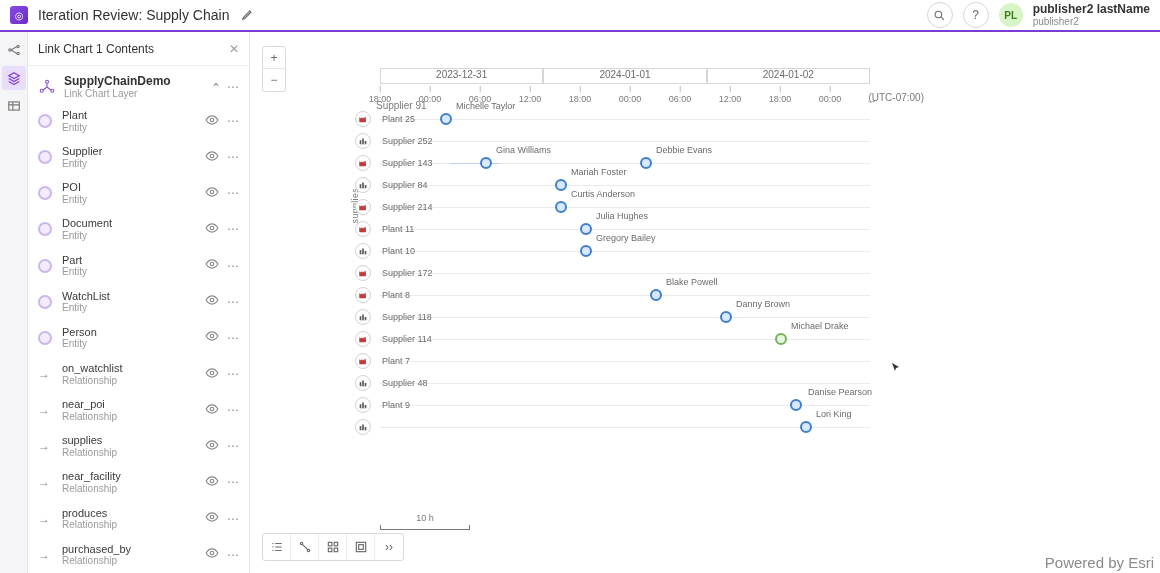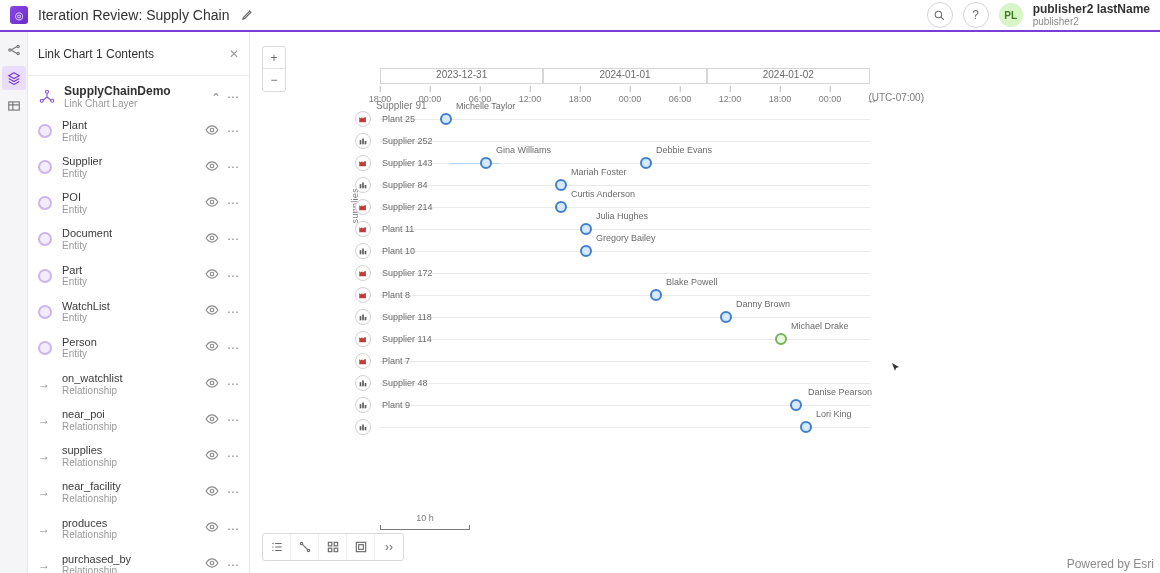--- a/index.html
+++ b/index.html
@@ -18,21 +18,21 @@
   .user-name { font-size:12px; font-weight:600; color:#333; }
   .user-sub { font-size:10px; color:#8a8a8a; }
 
   
   .left-rail { position:absolute; top:32px; left:0; width:28px; height:calc(100% - 32px); background:#f5f5f7; border-right:1px solid #e6e6e6; display:flex; flex-direction:column; align-items:center; padding-top:6px; gap:4px; }
   .rail-btn { width:24px; height:24px; display:flex; align-items:center; justify-content:center; color:#7a7a7a; border-radius:3px; cursor:pointer; }
   .rail-btn.active { background:#e9defa; color:#7a3bd6; }
 
   
   .sidebar { position:absolute; top:32px; left:28px; width:222px; height:calc(100% - 32px); background:#fff; border-right:1px solid #e6e6e6; display:flex; flex-direction:column; }
-  .sb-header { height:44px; display:flex; align-items:center; padding:0 10px; border-bottom:1px solid #eee; font-size:12px; color:#323232; }
+  .sb-header { height:34px; display:flex; align-items:center; padding:0 10px; border-bottom:1px solid #eee; font-size:12px; color:#323232; }
   .sb-close { margin-left:auto; color:#9a9a9a; cursor:pointer; }
   .layer-row { display:flex; align-items:center; padding:8px 10px 4px 10px; gap:8px; }
   .layer-icon { width:18px; height:18px; color:#8754d6; }
   .layer-title { font-size:12px; font-weight:600; }
   .layer-sub { font-size:10px; color:#9a9a9a; }
   .layer-actions { margin-left:auto; display:inline-flex; gap:6px; color:#8a8a8a; align-items:center; }
   .chev { transform:rotate(180deg); }
   .legend-list { flex:1; overflow-y:auto; padding-bottom:19px; }
   .legend-item { display:flex; align-items:center; padding:6px 10px; gap:10px; }
   .swatch { width:14px; height:14px; border-radius:50%; border:2px solid #cbb6ee; background:#f2ecfc; flex:0 0 14px; }
@@ -48,21 +48,21 @@
   .rp-item { display:flex; align-items:center; gap:10px; padding:8px 10px; font-size:11px; color:#4b4b4b; cursor:pointer; }
   .rp-item .ico { width:14px; color:#7a7a7a; display:flex; justify-content:center; }
   .rp-item.disabled { color:#c1c1c1; cursor:default; }
   .rp-item.disabled .ico { color:#d5d5d5; }
 
   
   .main { position:absolute; top:32px; left:250px; right:0; bottom:0; background:#fff; }
   .zoom-ctl { position:absolute; top:14px; left:12px; width:24px; border:1px solid #d9d9d9; border-radius:3px; background:#fff; overflow:hidden; }
   .zoom-ctl div { height:22px; display:flex; align-items:center; justify-content:center; color:#6b6b6b; cursor:pointer; }
   .zoom-ctl div:first-child { border-bottom:1px solid #e6e6e6; }
-  .attr { position:absolute; bottom:2px; right:6px; font-size:12px; color:#8a8a8a; }
+  .attr { position:absolute; bottom:2px; right:6px; font-size:15px; color:#8a8a8a; }
 
   .btoolbar { position:absolute; bottom:12px; left:12px; display:flex; border:1px solid #d9d9d9; border-radius:3px; background:#fff; }
   .btoolbar div { width:28px; height:26px; display:flex; align-items:center; justify-content:center; color:#6b6b6b; border-right:1px solid #eee; cursor:pointer; }
   .btoolbar div:last-child { border-right:none; }
 
   .timeline { position:absolute; top:36px; left:130px; right:290px; height:440px; }
   .day-bands { display:flex; height:16px; }
   .day-band { flex:1; border:1px solid #d6d6d6; text-align:center; font-size:10px; color:#6b6b6b; background:#fff; }
   .hour-ticks { position:relative; height:22px; margin-top:2px; }
   .hour-tick { position:absolute; font-size:9px; color:#7a7a7a; transform:translateX(-50%); top:0; }

